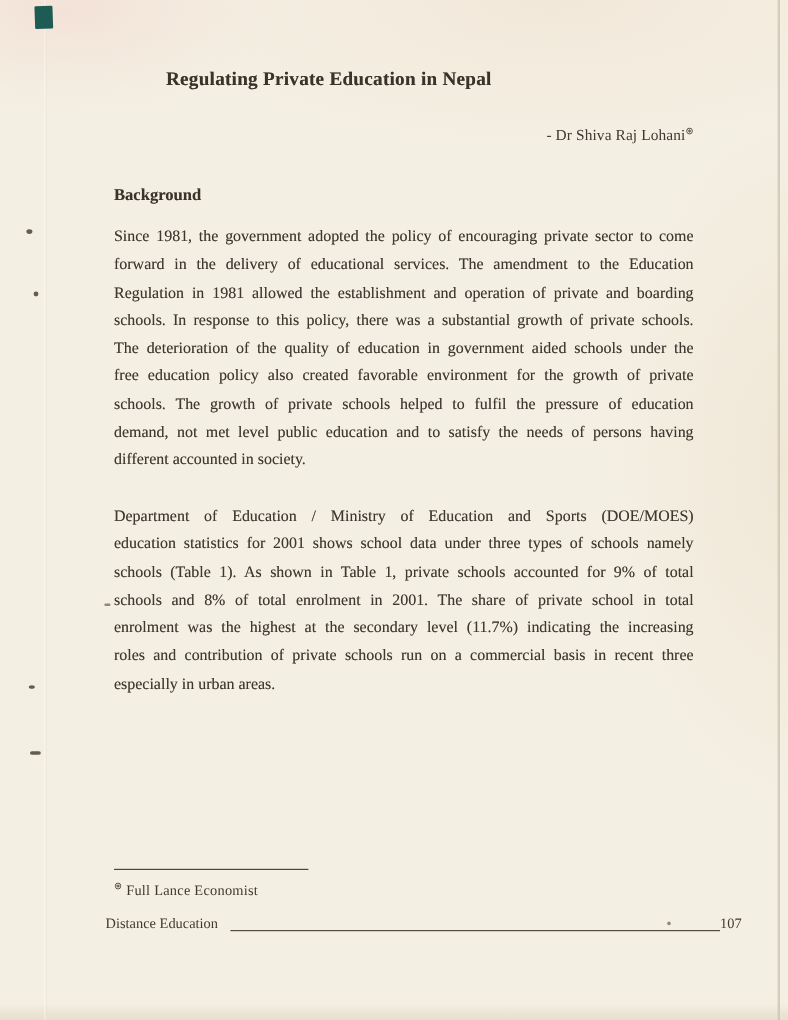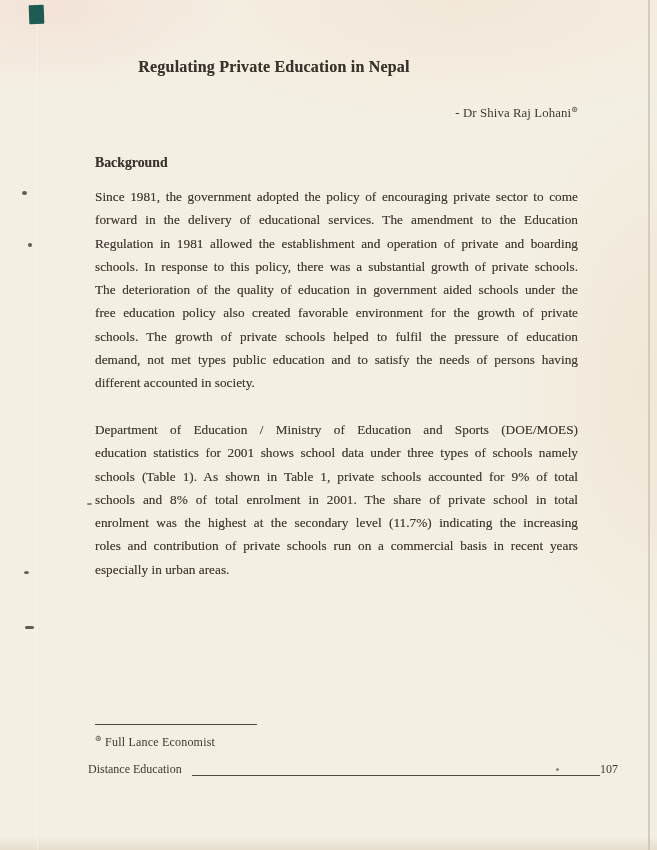--- a/index.html
+++ b/index.html
@@ -118,31 +118,31 @@
   <h2 class="section-heading">Background</h2>
 
   <div class="para para-1">
       <div class="line">Since 1981, the government adopted the policy of encouraging private sector to come</div>
       <div class="line">forward in the delivery of educational services. The amendment to the Education</div>
       <div class="line">Regulation in 1981 allowed the establishment and operation of private and boarding</div>
       <div class="line">schools.  In response to this policy, there was a substantial growth of private schools.</div>
       <div class="line">The deterioration of the quality of education in government aided schools under the</div>
       <div class="line">free education policy also created favorable environment for the growth of private</div>
       <div class="line">schools. The growth of private schools helped to fulfil the pressure of education</div>
-      <div class="line">demand, not met types public education and to satisfy the needs of persons having</div>
+      <div class="line">demand, not met level public education and to satisfy the needs of persons having</div>
       <div class="line line-last">different accounted in society.</div>
     </div>
 
   <div class="para para-2">
       <div class="line">Department of Education / Ministry of Education and Sports (DOE/MOES)</div>
       <div class="line">education statistics for 2001 shows school data under three types of schools namely</div>
       <div class="line">schools (Table 1). As shown in Table 1, private schools accounted for 9% of total</div>
       <div class="line">schools and 8% of total enrolment in 2001. The share of private school in total</div>
       <div class="line">enrolment was the highest at the secondary level (11.7%) indicating the increasing</div>
-      <div class="line">roles and contribution of private schools run on a commercial basis in recent years</div>
+      <div class="line">roles and contribution of private schools run on a commercial basis in recent three</div>
       <div class="line line-last">especially in urban areas.</div>
     </div>
 
   <div class="footnote-rule"></div>
 
   <div class="footnote">
     <sup>⊛</sup>
     <span>Full Lance Economist</span>
   </div>
 

